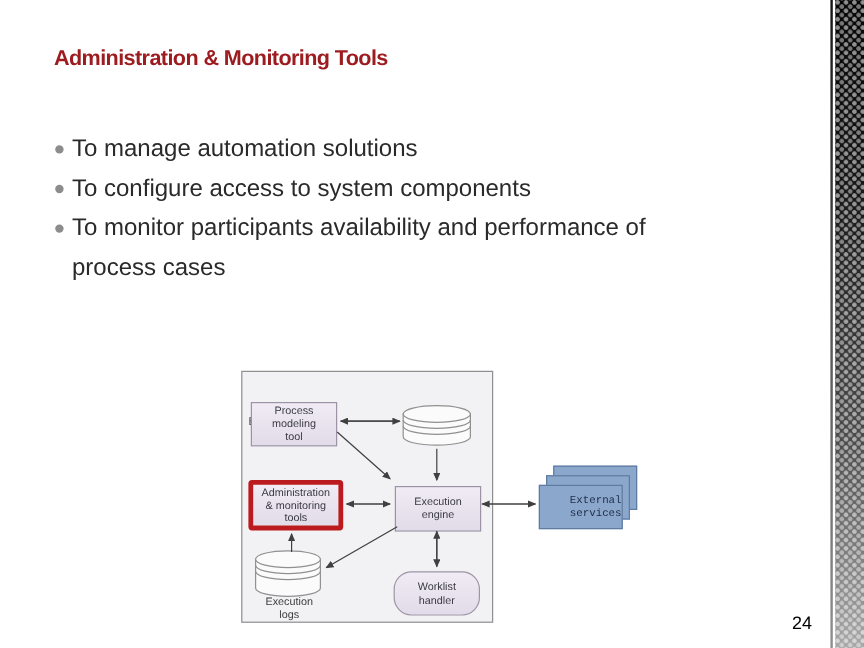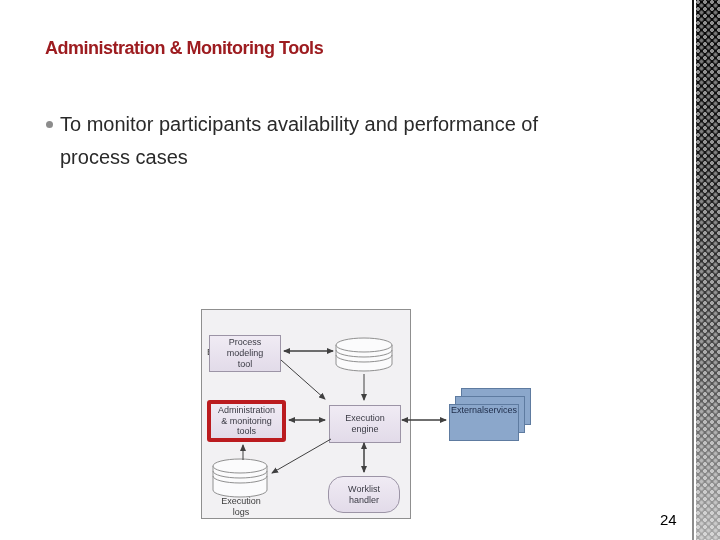--- a/index.html
+++ b/index.html
@@ -118,21 +118,23 @@
   }
   .ext-back { left: 12px; top: 0; }
   .ext-mid  { left: 6px;  top: 8px; }
   .ext-front {
     left: 0; top: 16px;
     color: #1e2c49;
     font-size: 9px;
     line-height: 11px;
     text-align: right;
     display: flex;
+    flex-direction: column;
     justify-content: center;
+    font-family: Liberation Mono, monospace;
   }
 
   
   .overlay {
     position: absolute;
     left: 0; top: 0;
     width: 720px; height: 540px;
     pointer-events: none;
   }
 
@@ -164,20 +166,28 @@
   }
 </style>
 </head>
 <body>
 
 <div class="slide">
 
   <div class="title">Administration &amp; Monitoring Tools</div>
 
   <ul class="bullets">
+    <li>
+      <span class="dot"></span>
+      <span>To manage automation solutions</span>
+    </li>
+    <li>
+      <span class="dot"></span>
+      <span>To configure access to system components</span>
+    </li>
     <li>
       <span class="dot"></span>
       <span>To monitor participants availability and performance of process cases</span>
     </li>
   </ul>
 
   <div class="diagram">
     <div class="bpms-label">BPMS</div>
 
     <div class="node node-modeling">

